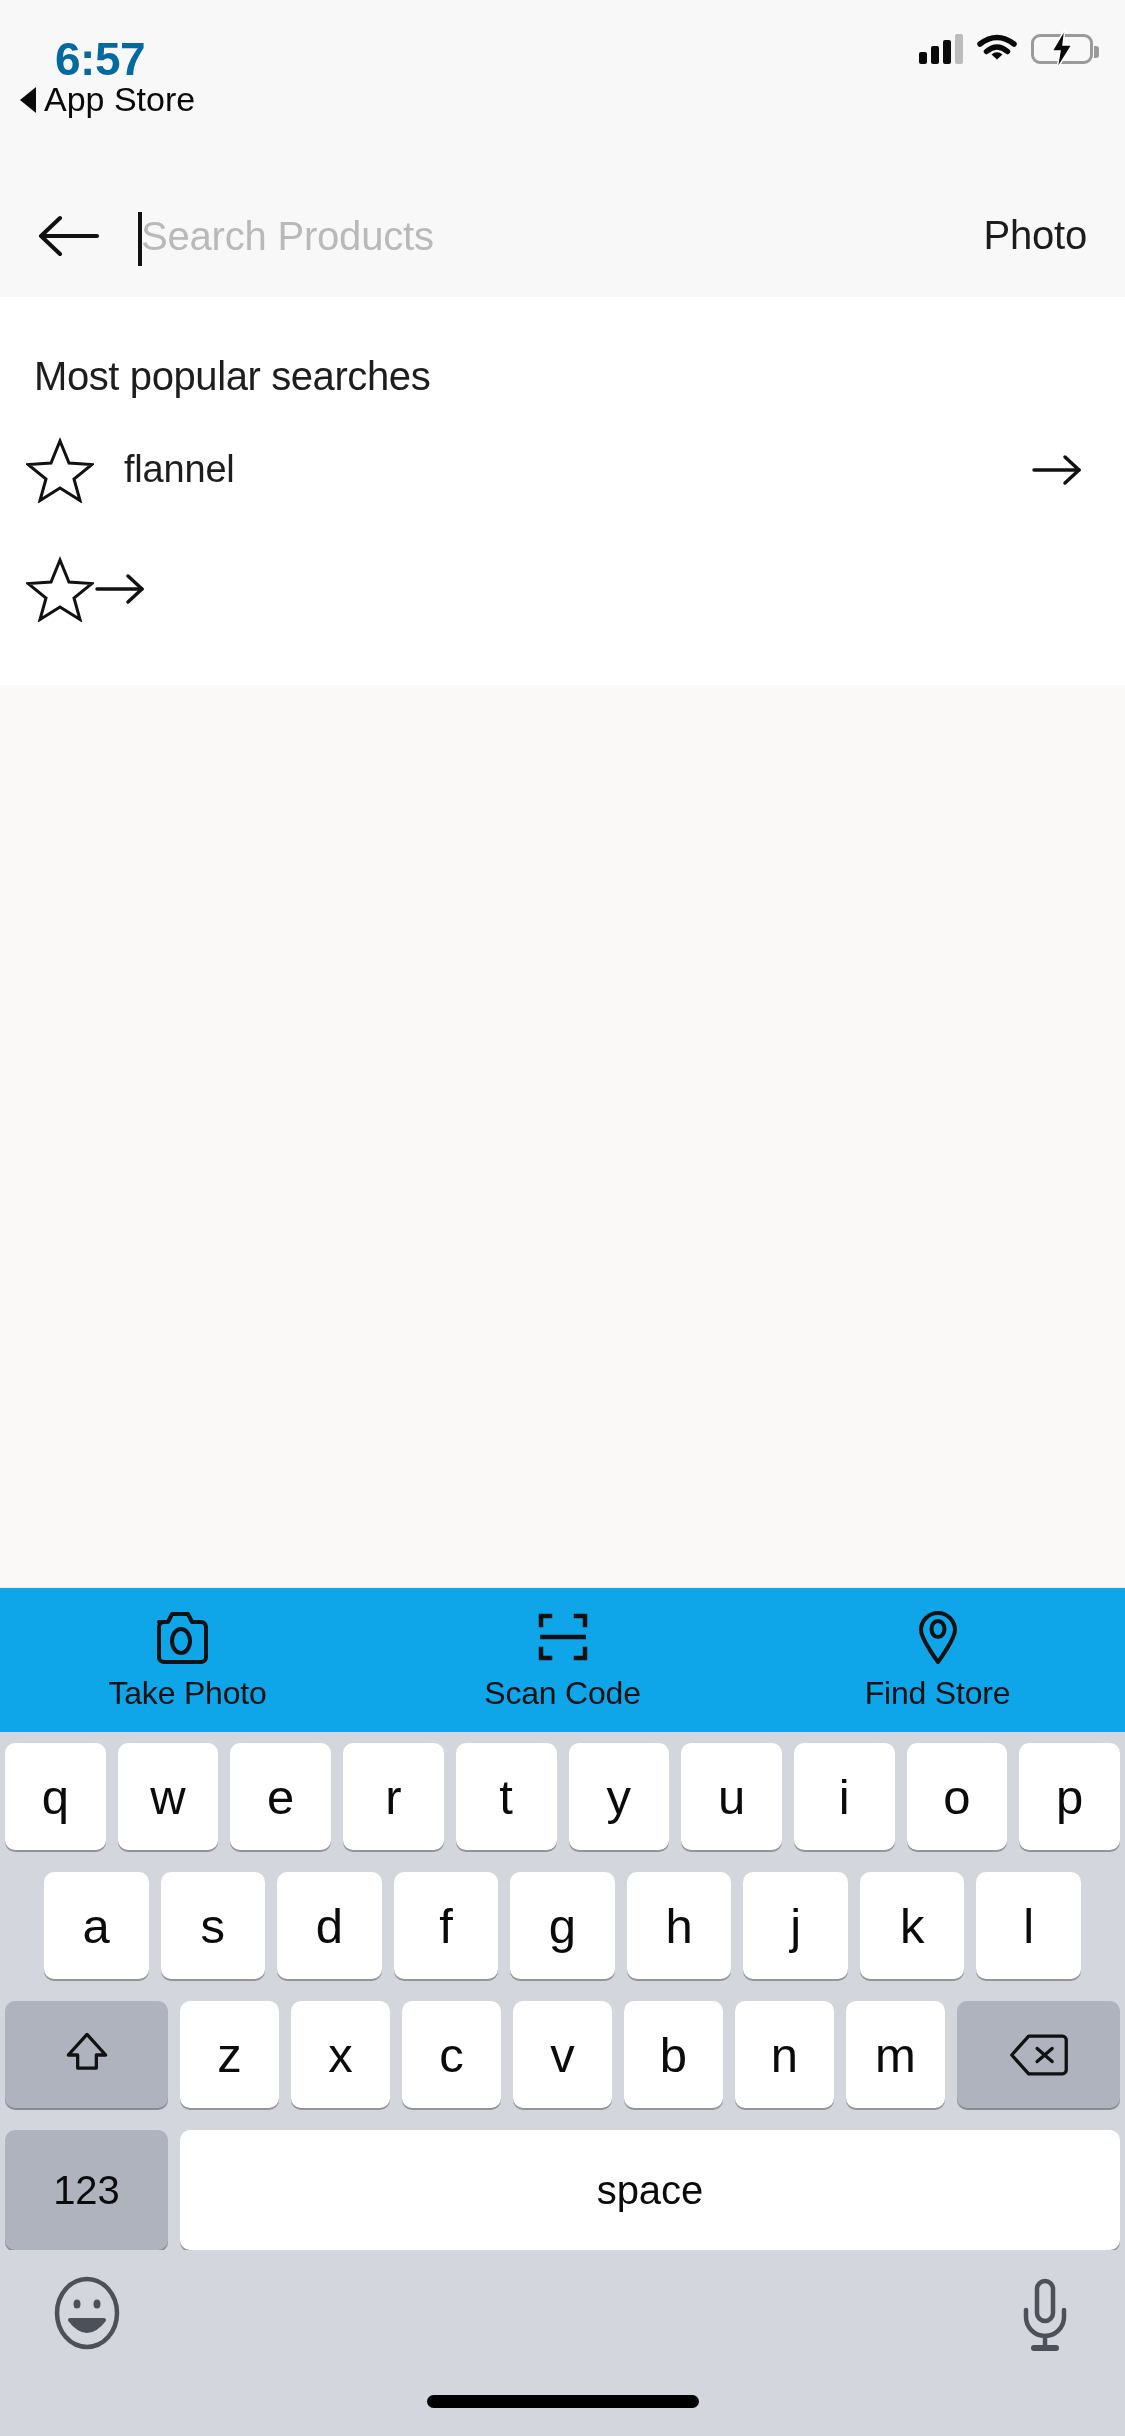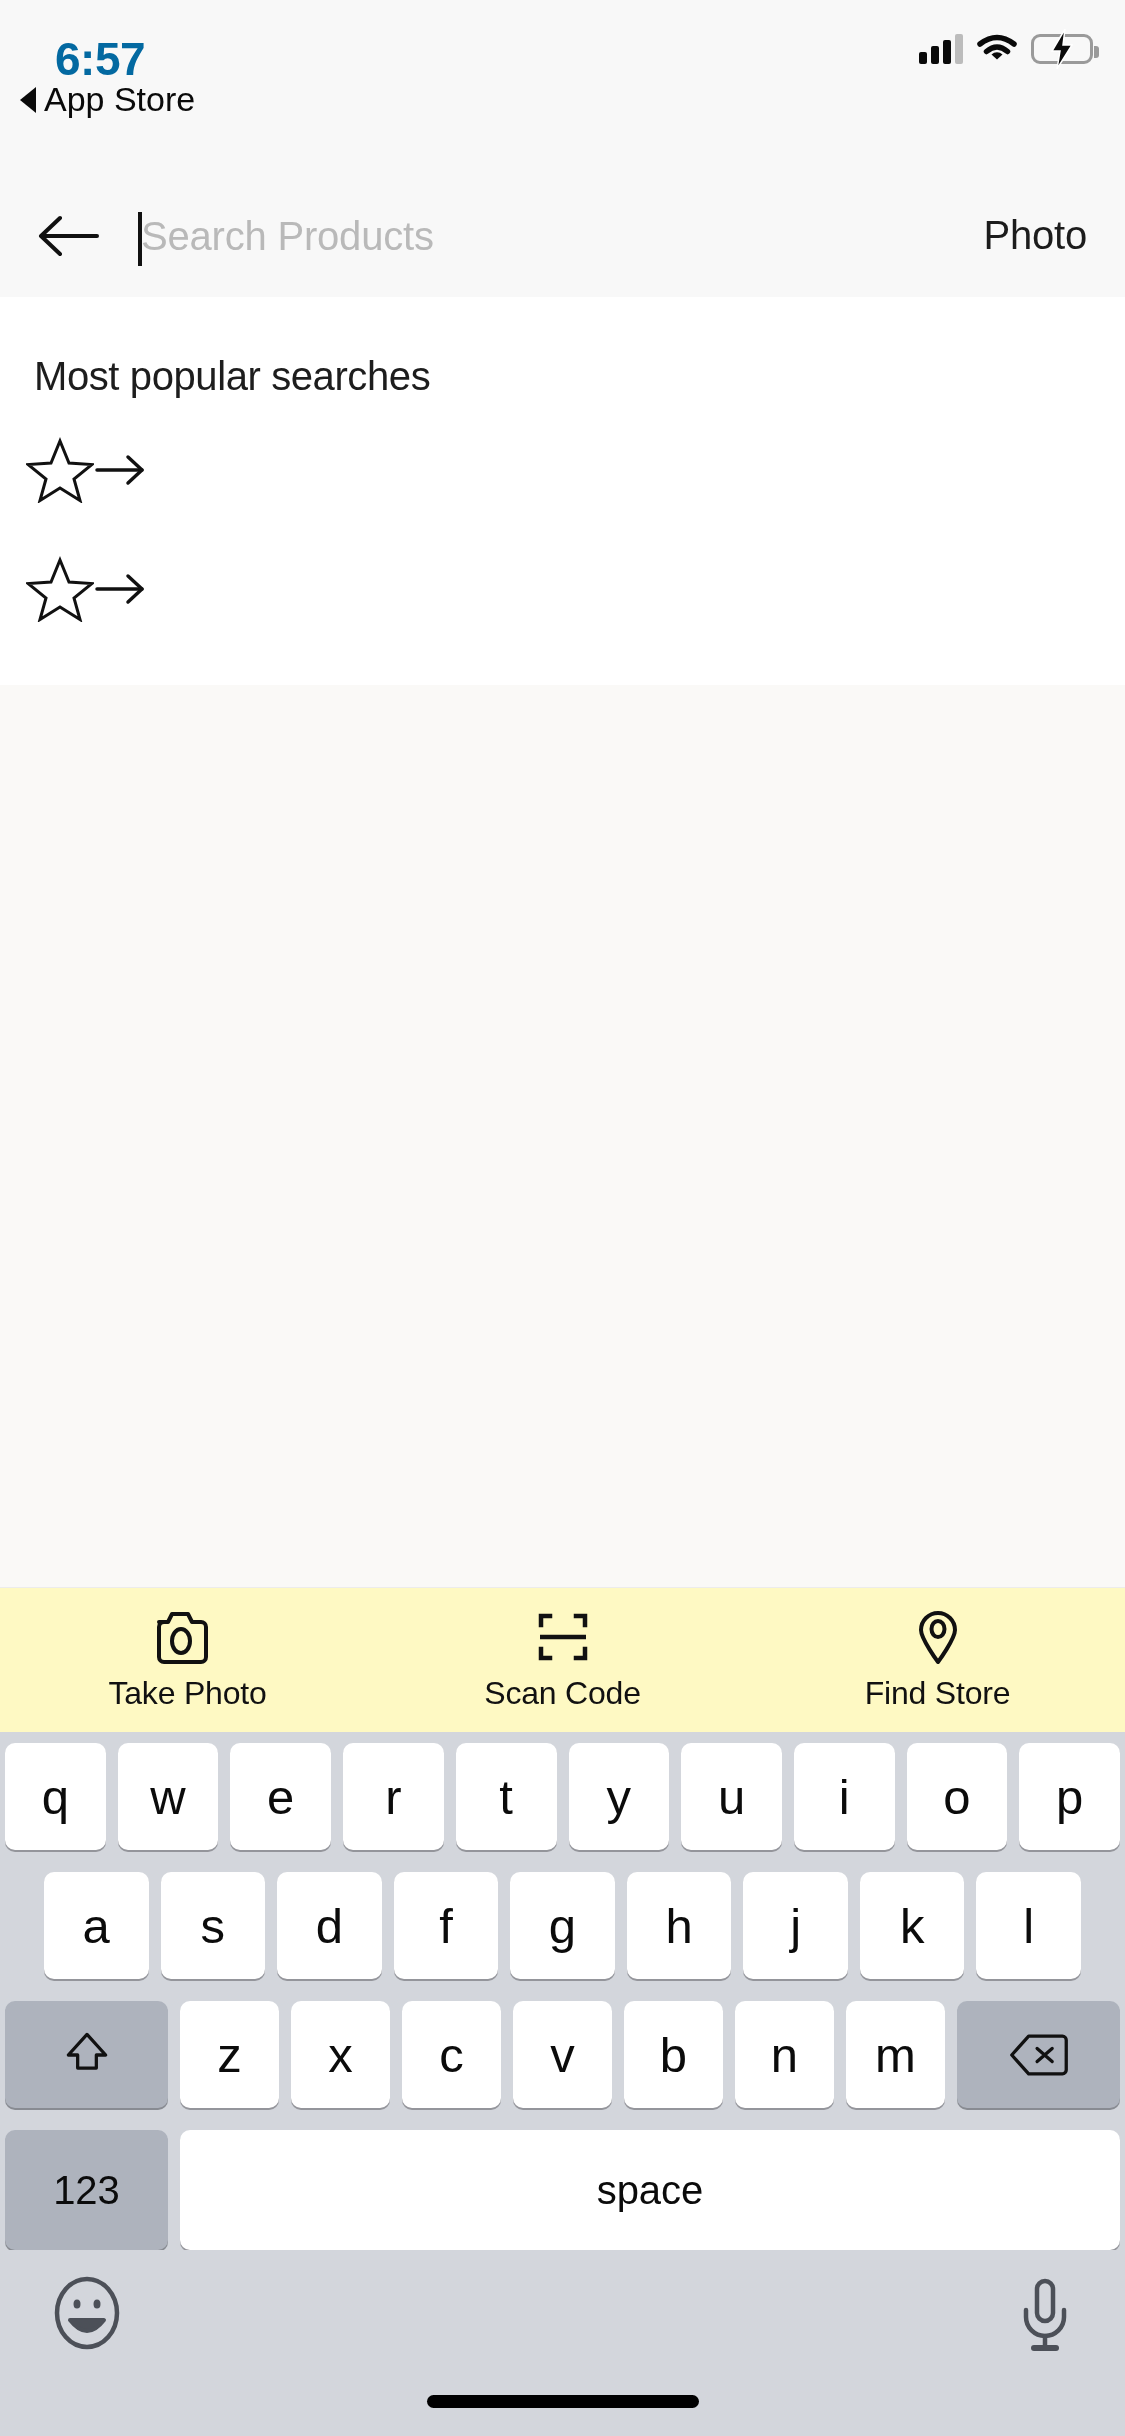--- a/index.html
+++ b/index.html
@@ -114,21 +114,21 @@
     flex:1 1 auto; margin-left:30px;
     font-size:38px; color:#1d1d1d; letter-spacing:-0.2px;
   }
   .arrow-r { width:52px; height:40px; flex:0 0 auto; }
 
   
   .filler { flex:1 1 auto; background:#faf9f7; }
 
   
   .actionbar {
-    height:145px; background:#fef9c3;
+    height:145px; background:#0ea5e9;
     border-top:1px solid #ececec;
     display:flex; flex:0 0 auto;
   }
   .action {
     flex:1 1 0; display:flex; flex-direction:column;
     align-items:center; justify-content:center; gap:9px;
   }
   .action-ic { height:58px; display:flex; align-items:center; }
   .action-lb { font-size:32px; color:#111; letter-spacing:-0.2px; }
 
@@ -226,20 +226,21 @@
 
   <div class="suggestions">
     <div class="sec-title">Most popular searches</div>
 
     <div class="sug-row">
       <span class="star">
         <svg viewBox="0 0 68 66" width="68" height="66">
           <path d="M34 4 L43 26 L66 27.5 L48 42 L54 63.5 L34 51 L14 63.5 L20 42 L2 27.5 L25 26 Z" fill="none" stroke="#111" stroke-width="3"></path>
         </svg>
       </span>
+      <span class="sug-label">flannel</span>
       <span class="arrow-r">
         <svg viewBox="0 0 52 40" width="52" height="40">
           <path d="M3 20 H48" stroke="#111" stroke-width="3.5" fill="none" stroke-linecap="round"></path>
           <path d="M34 7 L48 20 L34 33" stroke="#111" stroke-width="3.5" fill="none" stroke-linecap="round" stroke-linejoin="round"></path>
         </svg>
       </span>
     </div>
 
     <div class="sug-row">
       <span class="star">

